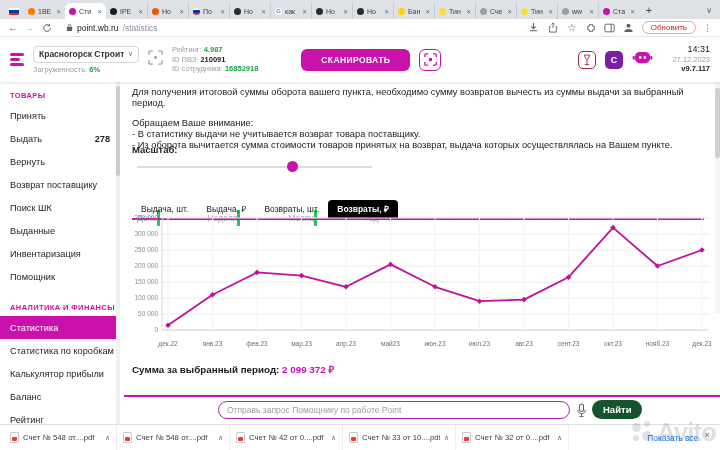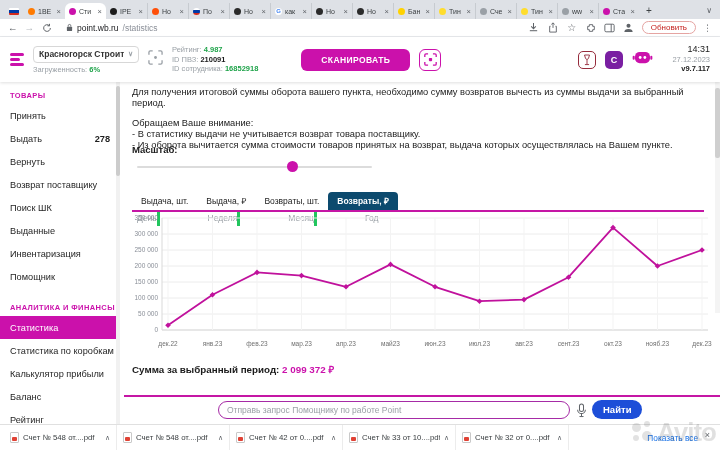--- a/index.html
+++ b/index.html
@@ -75,31 +75,31 @@
   .infotext .b{margin:0;}
   .scale-label{position:absolute;top:62px;left:8px;font-size:9.5px;font-weight:bold;color:#1b1b1b;}
   .slider{position:absolute;top:84px;left:13px;width:235px;height:2px;background:#dcdcdc;border-radius:2px;}
   .thumb{position:absolute;top:-5px;left:150px;width:11px;height:11px;border-radius:50%;background:#cb11ab;}
   .scale-opts{position:absolute;top:92px;left:13px;width:235px;display:flex;margin-top:36px;}
   .scale-opts span{flex:1;text-align:center;font-size:8.5px;color:#9aa0a6;padding:3px 0;}
   .scale-opts span+span{border-left:3px solid #22c55e;padding-left:48px;}
   .ctabs{position:absolute;top:110px;left:8px;right:16px;display:flex;align-items:flex-end;
     border-bottom:2px solid #c516a5;}
   .ctab{padding:3px 9px 4px 9px;font-size:8.5px;color:#1b1b1b;white-space:nowrap;}
-  .ctab.selected{background:#0c4a6e;color:#fff;font-weight:bold;border-radius:4px 4px 0 0;}
+  .ctab.selected{background:#000000;color:#fff;font-weight:bold;border-radius:4px 4px 0 0;margin-top:8px;}
   #chart-svg{position:absolute;top:130px;left:4px;}
   .totalrow{position:absolute;top:281px;left:8px;font-size:9.8px;color:#1b1b1b;font-weight:bold;}
   .totalrow b{color:#cb11ab;}
   .magenta-hr{position:absolute;top:313px;left:0;right:0;height:2px;background:#c516a5;}
   .assistrow{position:absolute;top:315px;left:0;right:0;height:27px;background:#fff;}
   .assist-input{position:absolute;top:4px;left:94px;width:352px;height:18px;border:1.4px solid #a62ba6;
     border-radius:9px;font-family:inherit;font-size:8.5px;color:#1b1b1b;padding:0 8px;outline:none;}
   .assist-input::placeholder{color:#9aa0a6;}
   .micbox{position:absolute;top:6px;left:452px;}
-  .findbtn{position:absolute;top:3px;left:468px;background:#1d4ed8;color:#fff;border:none;
+  .findbtn{position:absolute;top:3px;left:468px;background:#14532d;color:#fff;border:none;
     border-radius:10px;font-family:inherit;font-size:9.5px;font-weight:bold;padding:4px 11px;}
   .ct-scroll{position:absolute;right:0;top:0;width:5px;height:231px;background:#f4f4f4;}
   .ct-scroll div{width:5px;height:70px;background:#cfcfcf;border-radius:2px;margin-top:6px;}
   
   .dlbar{position:absolute;top:424px;left:0;width:720px;height:26px;background:#fff;
     border-top:1px solid #e0e0e0;display:flex;align-items:center;padding-left:4px;}
   .chip{width:113px;flex:none;height:100%;display:flex;align-items:center;gap:4px;padding:0 6px;
     border-right:1px solid #ececec;font-size:7.8px;color:#3c4043;}
   .pdfic{width:9px;height:11px;flex:none;background:#fff;border:1px solid #c9c9c9;border-radius:1px;position:relative;}
   .pdfic::after{content:"";position:absolute;left:1px;bottom:1px;width:5px;height:4px;background:#e04235;border-radius:1px;}

